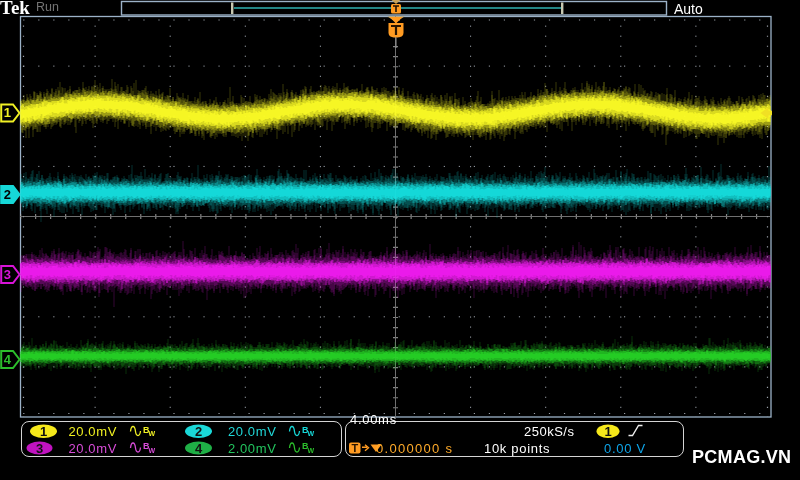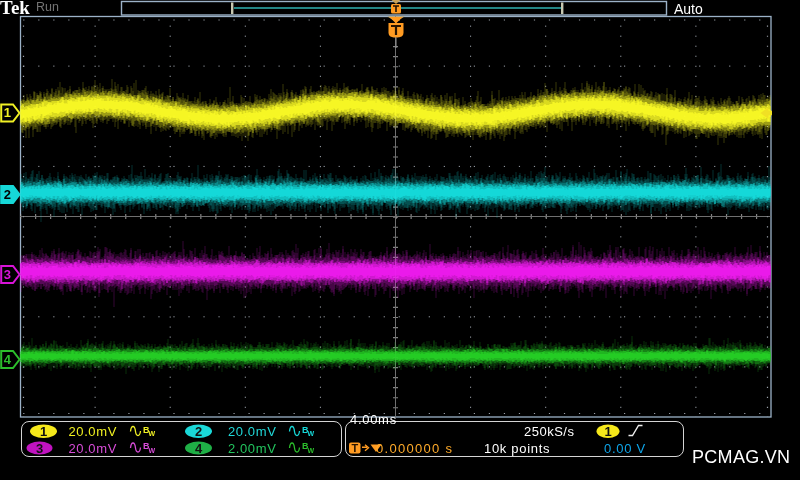--- a/index.html
+++ b/index.html
@@ -113,13 +113,13 @@
 <div class="t" style="left:345px;top:421px;width:337px;height:34px;border:1.2px solid #d4d4d4;border-radius:8px;"></div>
 <div class="t" style="left:68.5px;top:424px;font-size:13px;letter-spacing:0.6px;color:#f0f020;">20.0mV</div>
 <div class="t" style="left:228px;top:424px;font-size:13px;letter-spacing:0.6px;color:#20d8d8;">20.0mV</div>
 <div class="t" style="left:68.5px;top:440.5px;font-size:13px;letter-spacing:0.6px;color:#d84cd8;">20.0mV</div>
 <div class="t" style="left:228px;top:440.5px;font-size:13px;letter-spacing:0.6px;color:#22c55e;">2.00mV</div>
 <div class="t" style="left:350px;top:412px;font-size:13px;letter-spacing:0.7px;color:#fff;">4.00ms</div>
 <div class="t" style="left:484px;top:424px;font-size:13px;letter-spacing:0.5px;color:#fff;margin-left:40px;">250kS/s</div>
 <div class="t" style="left:484px;top:440.5px;font-size:13px;letter-spacing:0.7px;color:#fff;">10k points</div>
 <div class="t" style="left:604px;top:440.5px;font-size:13px;letter-spacing:0.7px;color:#0ea5e9;">0.00 V</div>
 <div class="t" style="left:376px;top:440.5px;font-size:13px;letter-spacing:1.3px;color:#ffab2a;">0.000000 s</div>
-<div class="t" style="left:692px;top:447px;font-size:18px;font-weight:normal;color:#fff;letter-spacing:0.3px;">PCMAG.VN</div>
+<div class="t" style="left:692px;top:447px;font-size:18px;font-weight:bold;color:#fff;letter-spacing:0.3px;">PCMAG.VN</div>
 
 </body></html>

